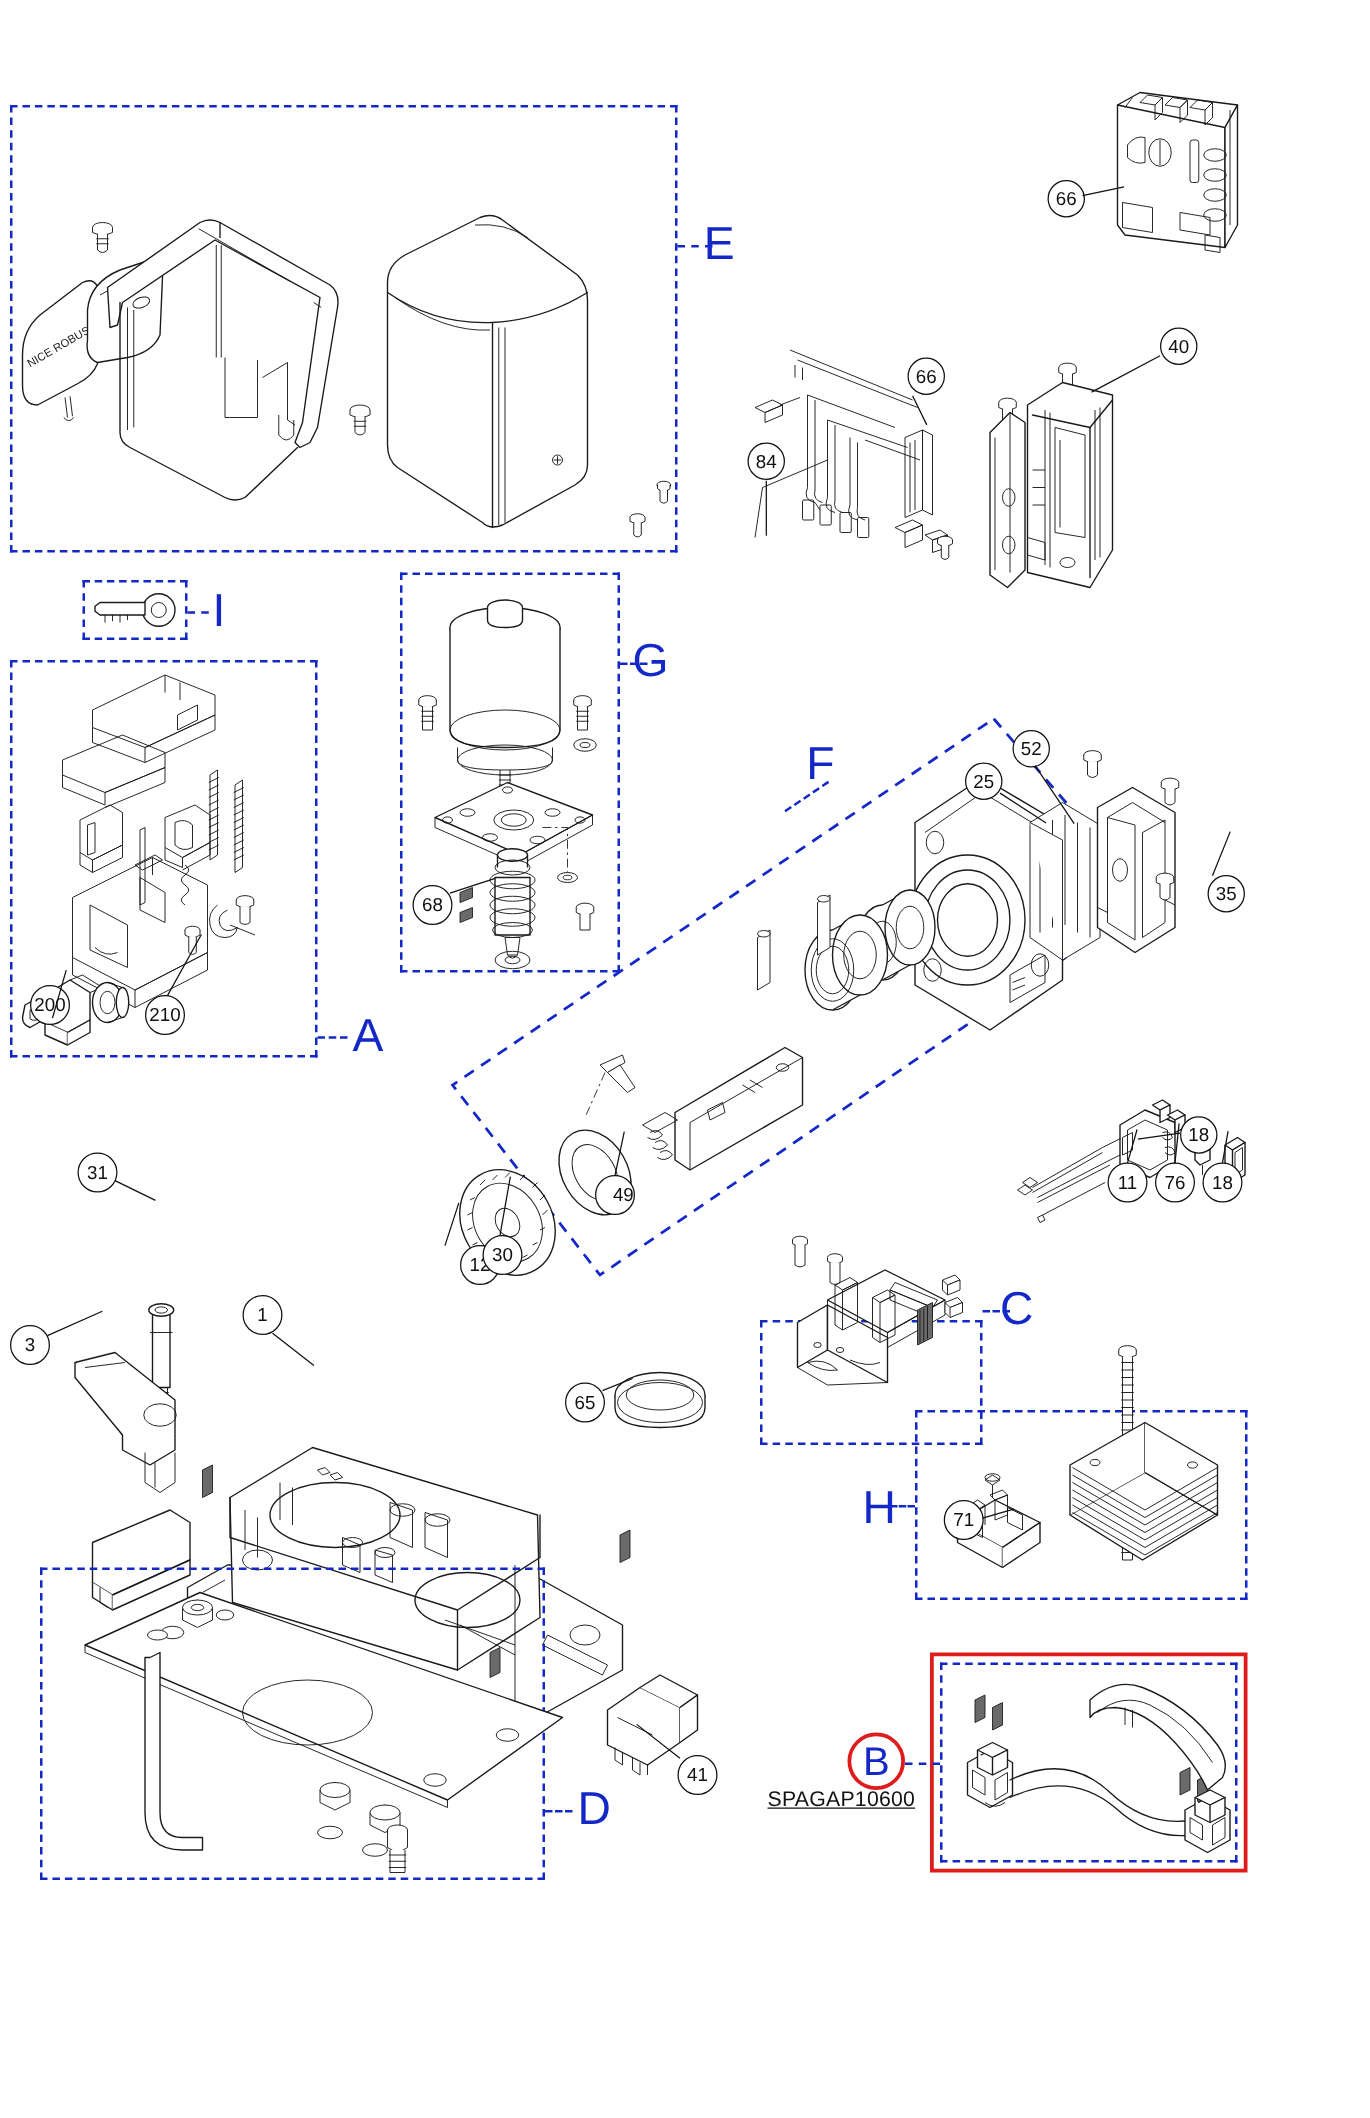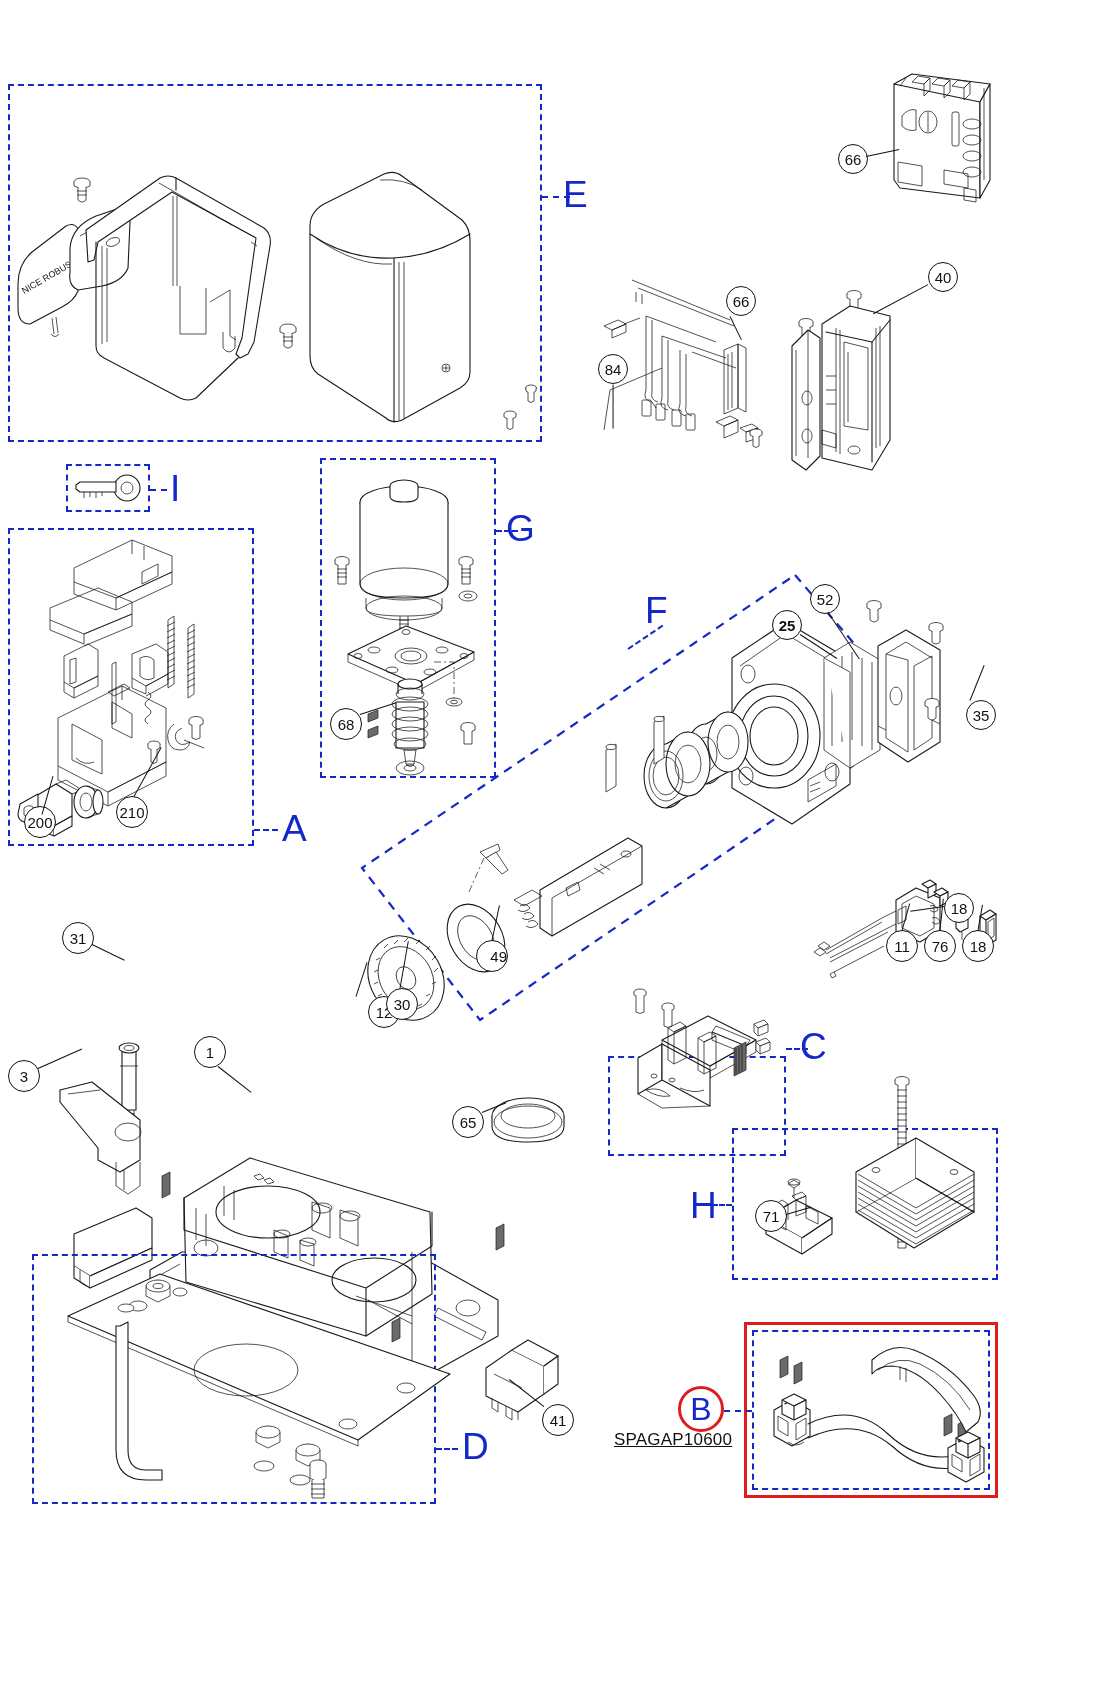--- a/index.html
+++ b/index.html
@@ -398,21 +398,21 @@
         <path d="M12 276 q5 -4 9 -1 L21 282 q-5 4 -9 1 Z"></path>
         <path d="M44 252 L54 248 L70 258 L60 262"></path>
 
         <ellipse cx="74" cy="270" rx="12" ry="16" class="fillw"></ellipse>
         <ellipse cx="74" cy="270" rx="6" ry="9"></ellipse>
         <path d="M74 254 L86 258 L86 282 L74 286"></path>
         <ellipse cx="86" cy="270" rx="5" ry="12" class="fillw"></ellipse>
       </g>
     </svg>
   </div>
-  <div class="balloon" style="left:24px;top:806px;width:32px;height:32px;">
+  <div class="balloon" style="left:24px;top:788px;width:32px;height:32px;">
     <span>200</span>
   </div>
   <div class="leader" style="left:42px;top:814px;width:40px;transform:rotate(-74deg);transform-origin:0 50%;"></div>
 
   <div class="balloon" style="left:116px;top:796px;width:32px;height:32px;">
     <span>210</span>
   </div>
   <div class="leader" style="left:134px;top:796px;width:56px;transform:rotate(-61deg);transform-origin:0 50%;"></div>
 
   <div class="sec-box" style="left:320px;top:458px;width:176px;height:320px;"></div>
@@ -644,21 +644,21 @@
         <path d="M548 107 L548 118 Q552 122 556 118 L556 107"></path>
       </g>
     </svg>
   </div>
 
   <div class="balloon" style="left:810px;top:584px;width:30px;height:30px;">
     <span>52</span>
   </div>
   <div class="leader" style="left:828px;top:612px;width:56px;transform:rotate(56deg);transform-origin:0 50%;"></div>
 
-  <div class="balloon" style="left:772px;top:610px;width:30px;height:30px;font-weight:bold;">
+  <div class="balloon" style="left:772px;top:610px;width:30px;height:30px;">
     <span>25</span>
   </div>
   <div class="leader" style="left:800px;top:634px;width:44px;transform:rotate(33deg);transform-origin:0 50%;"></div>
 
   <div class="balloon" style="left:966px;top:700px;width:30px;height:30px;">
     <span>35</span>
   </div>
   <div class="leader" style="left:970px;top:700px;width:38px;transform:rotate(-68deg);transform-origin:0 50%;"></div>
 
   <div class="balloon" style="left:476px;top:940px;width:32px;height:32px;justify-content:flex-end;">

